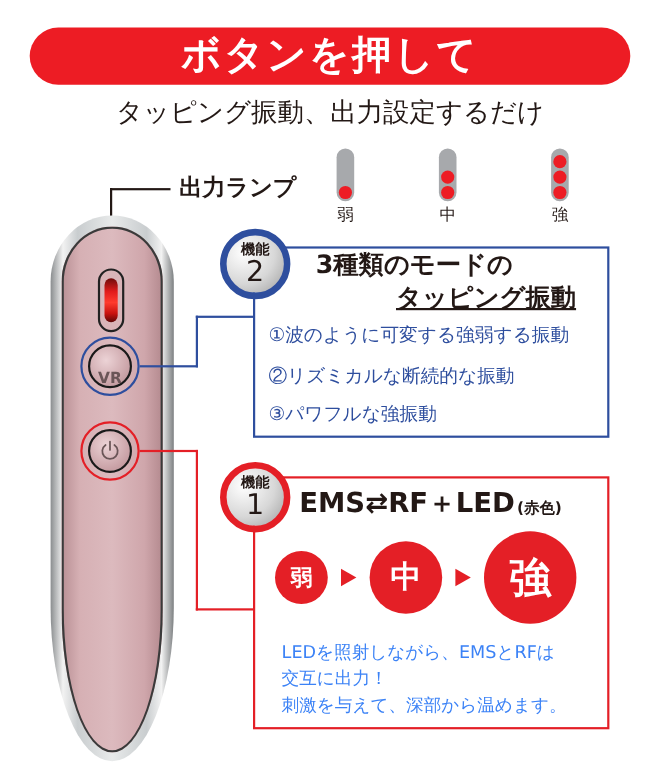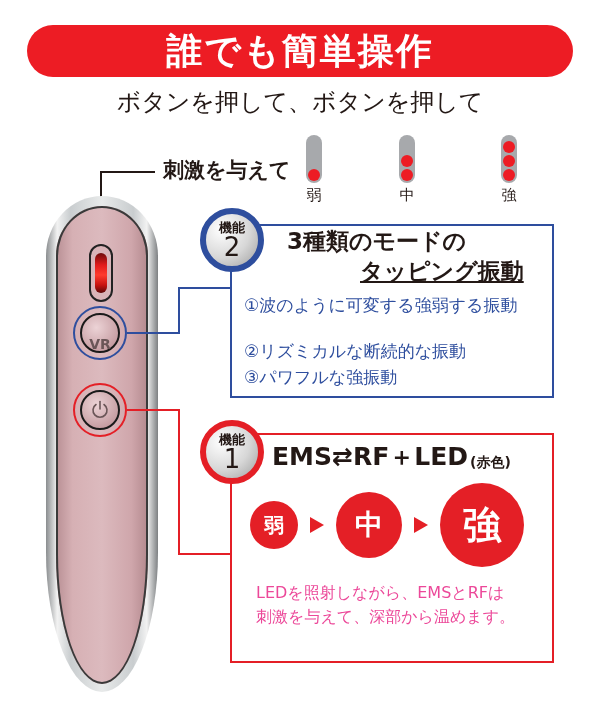--- a/index.html
+++ b/index.html
@@ -68,33 +68,33 @@
     .red-title .small { font-size: 14px; margin-left: 2px; margin-top: 14px; }
 
     .step { border-radius: 50%; background: #E41F26; color: #fff; display: flex; align-items: center; justify-content: center; font-weight: bold; line-height: 1; }
     .step-1 { left: 250px; top: 501px; width: 48px; height: 48px; font-size: 20px; }
     .step-2 { left: 336px; top: 492px; width: 66px; height: 66px; font-size: 28px; }
     .step-3 { left: 440px; top: 483px; width: 84px; height: 84px; font-size: 38px; }
     .arrow { width: 0; height: 0; border-top: 8px solid transparent; border-bottom: 8px solid transparent; border-left: 14px solid #E41F26; }
     .arrow-1 { left: 310px; top: 517px; }
     .arrow-2 { left: 414px; top: 517px; }
 
-    .red-desc { left: 256px; top: 581px; font-size: 16px; color: #ec4899; line-height: 24px; }
+    .red-desc { left: 256px; top: 581px; font-size: 16px; color: #3b82f6; line-height: 24px; }
   </style>
 </head>
 <body>
 
 <div class="abs banner">
-  <span class="banner-title">誰でも簡単操作</span>
+  <span class="banner-title">ボタンを押して</span>
 </div>
-<div class="abs subtitle">ボタンを押して、ボタンを押して</div>
+<div class="abs subtitle">タッピング振動、出力設定するだけ</div>
 
 <div class="abs line" style="left:100px; top:171px; width:55px; height:2px;"></div>
 <div class="abs line" style="left:100px; top:171px; width:2px; height:75px;"></div>
-<div class="abs lamp-label">刺激を与えて</div>
+<div class="abs lamp-label">出力ランプ</div>
 
 <div class="abs lamp" style="left:306px;">
   <div class="dot" style="top:34px;"></div>
 </div>
 <div class="abs lamp-text" style="left:299px;">弱</div>
 
 <div class="abs lamp" style="left:399px;">
   <div class="dot" style="top:20px;"></div>
   <div class="dot" style="top:34px;"></div>
 </div>
@@ -134,35 +134,36 @@
 <div class="abs line-red" style="left:178px; top:553px; width:54px; height:2px;"></div>
 
 <div class="abs box-blue"></div>
 <div class="abs badge badge-blue">
   <span class="badge-top">機能</span>
   <span class="badge-num">2</span>
 </div>
 <div class="abs blue-title1">3種類のモードの</div>
 <div class="abs blue-title2">タッピング振動</div>
 <div class="abs blue-item" style="top:297px;">①波のように可変する強弱する振動</div>
-<div class="abs blue-item" style="top:343px;">②リズミカルな断続的な振動</div>
+<div class="abs blue-item" style="top:333px;font-family:Liberation Serif, serif;">②リズミカルな断続的な振動</div>
 <div class="abs blue-item" style="top:369px;">③パワフルな強振動</div>
 
 <div class="abs box-red"></div>
 <div class="abs badge badge-red">
   <span class="badge-top">機能</span>
   <span class="badge-num">1</span>
 </div>
 <div class="abs red-title">
   <span>EMS⇄RF＋LED</span>
   <span class="small">(赤色)</span>
 </div>
 
 <div class="abs step step-1">弱</div>
 <div class="abs arrow arrow-1"></div>
 <div class="abs step step-2">中</div>
 <div class="abs arrow arrow-2"></div>
 <div class="abs step step-3">強</div>
 
 <div class="abs red-desc">
   <div>LEDを照射しながら、EMSとRFは</div>
+  <div>交互に出力！</div>
   <div>刺激を与えて、深部から温めます。</div>
 </div>
 
 </body></html>

